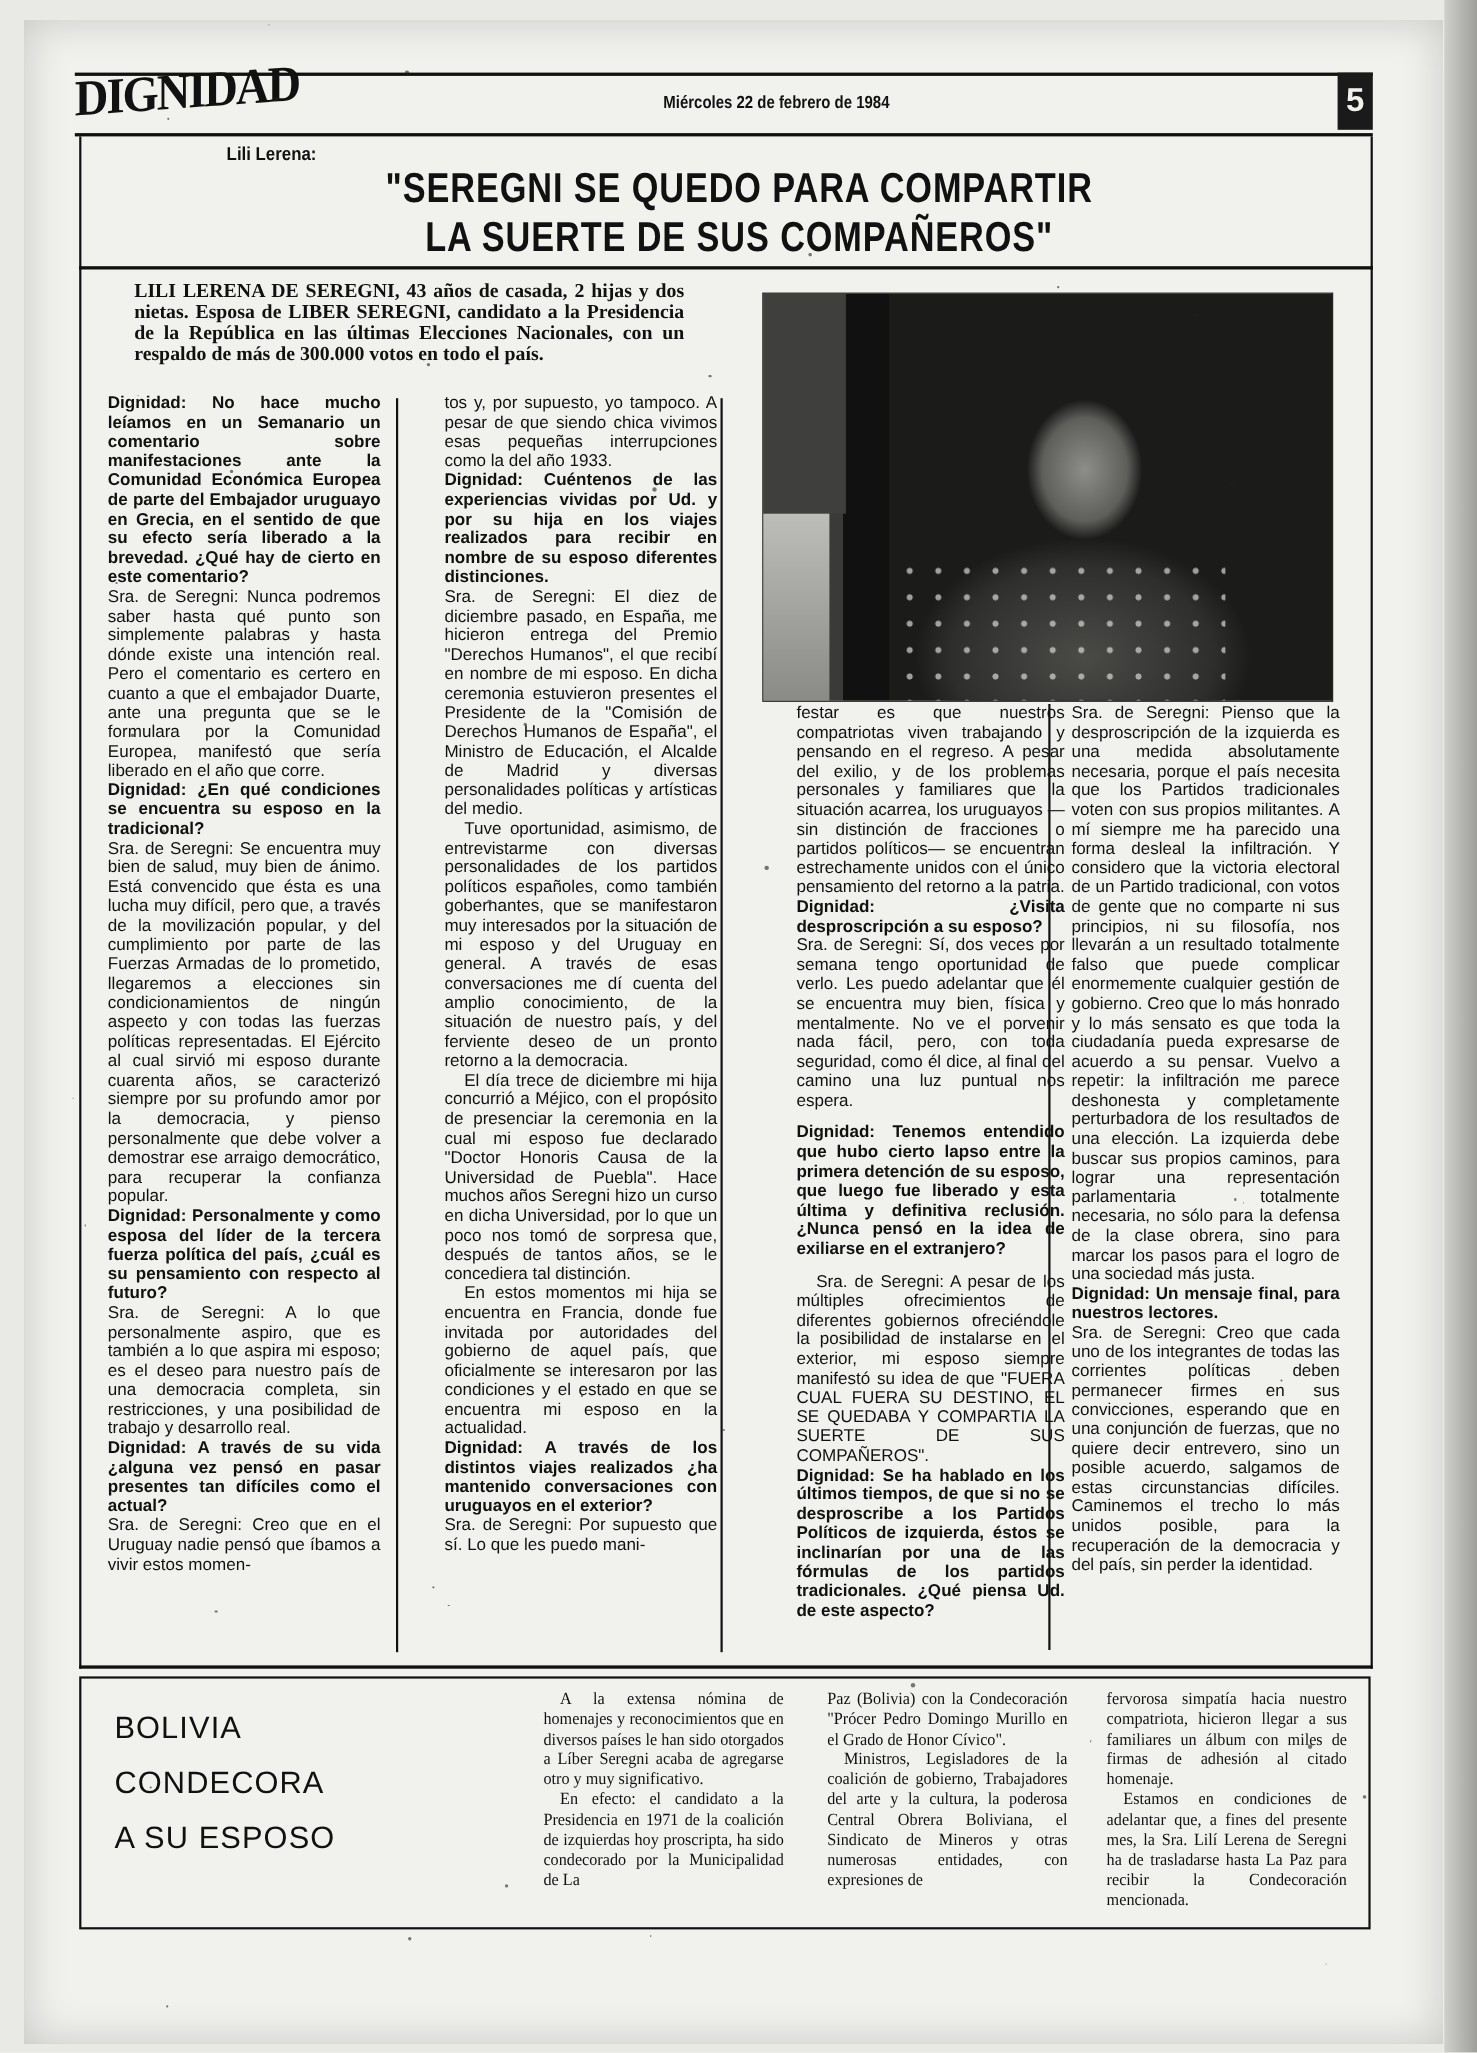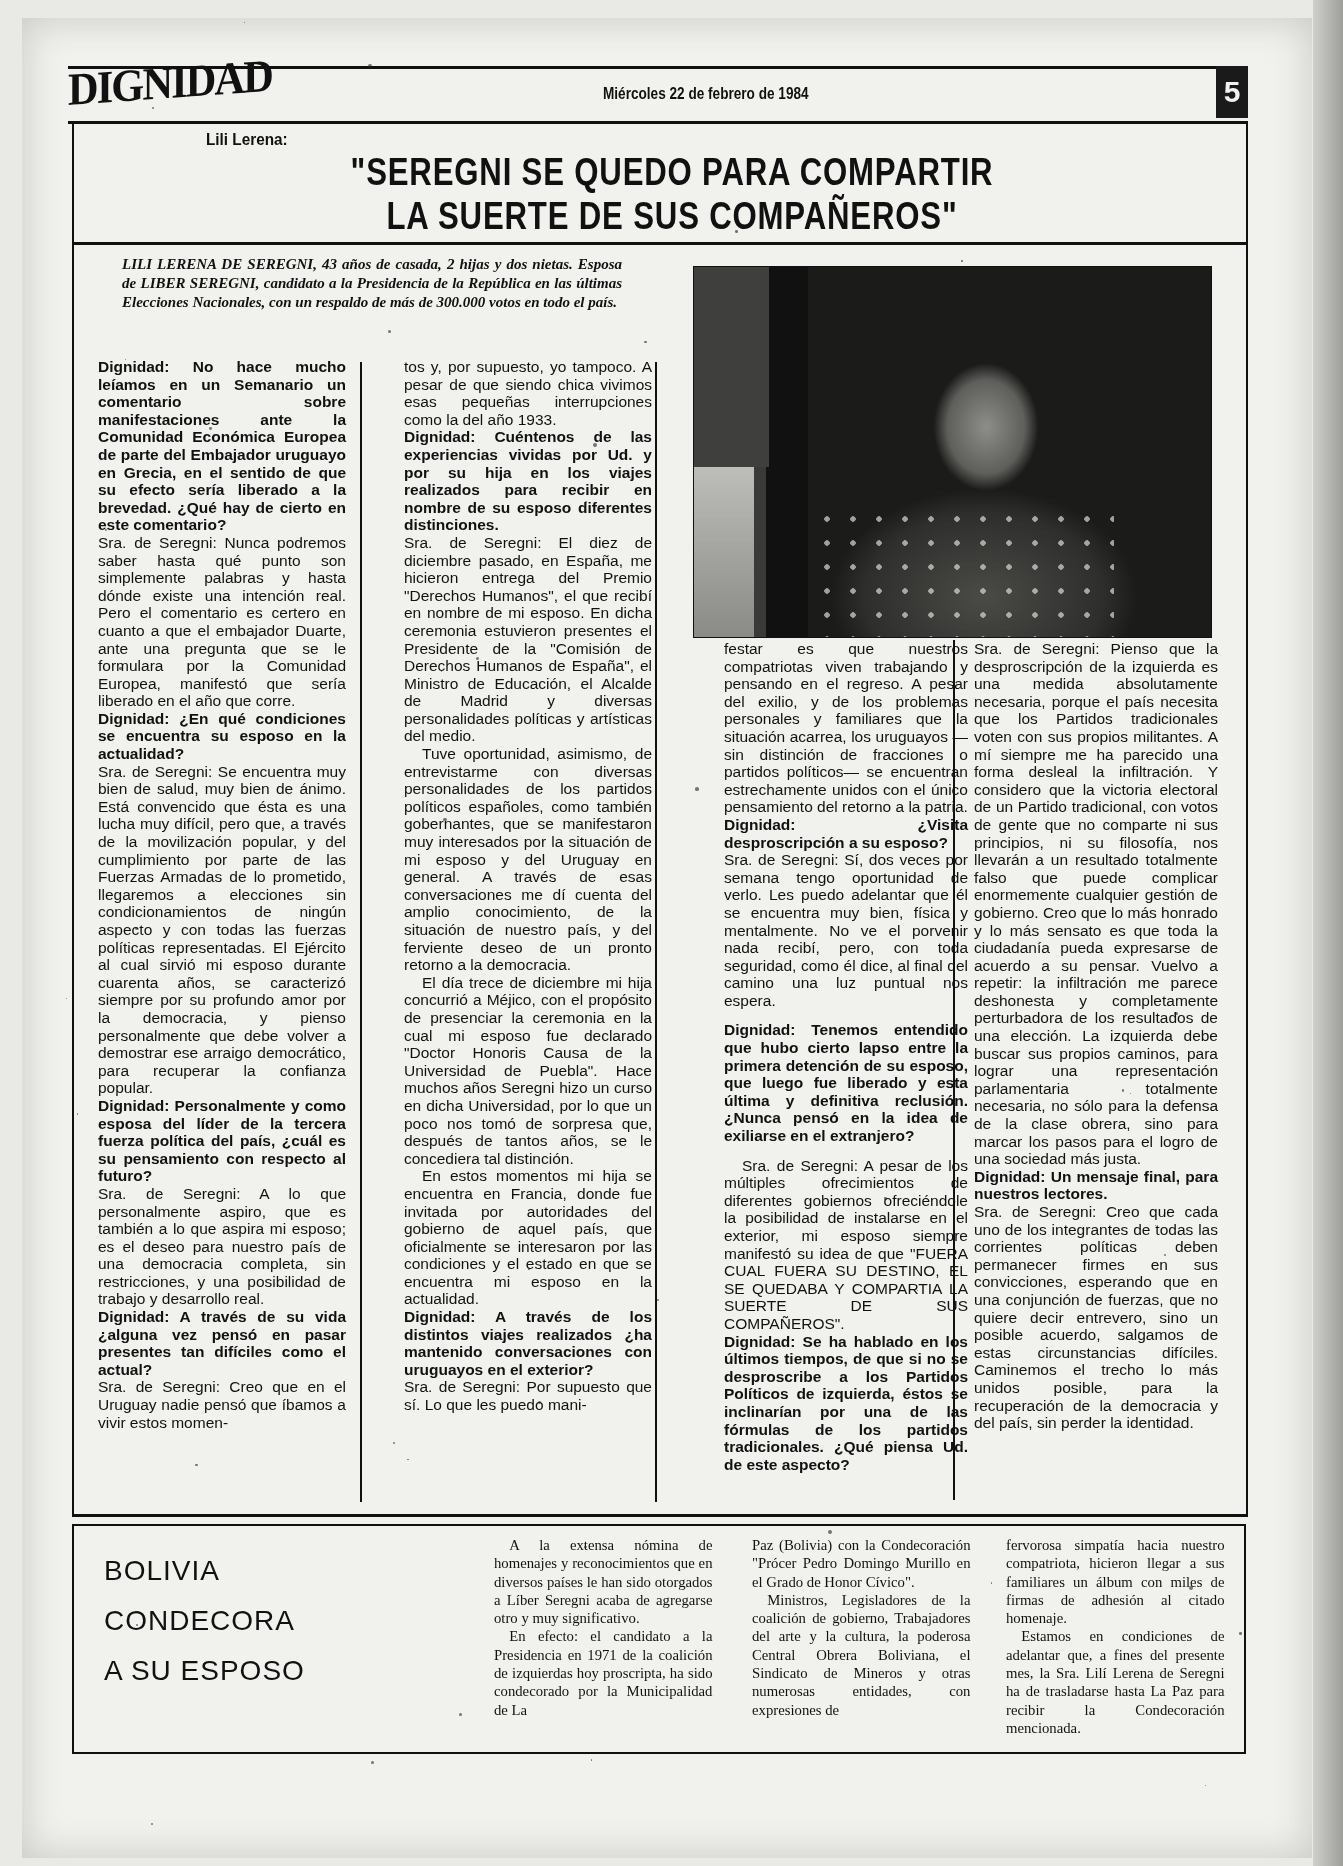--- a/index.html
+++ b/index.html
@@ -50,22 +50,22 @@
   }
   .headline {
     position: absolute; left: 270px; top: 26px; width: 800px;
     font-weight: bold; font-size: 38px; line-height: 44px;
     text-align: center; transform: scaleX(0.82); transform-origin: left;
     letter-spacing: 1px;
   }
   
   .intro {
     position: absolute; left: 122px; top: 255px; width: 500px;
-    font-family: "Liberation Serif", serif; font-weight: bold; font-size: 15px;
-    line-height: 19px; text-align: justify; font-style: italic;
+    font-family: "Liberation Serif", serif; font-weight: bold; font-size: 18px;
+    line-height: 19px; text-align: justify;
   }
   
   .main-frame {
     position: absolute; left: 72px; top: 242px; width: 1172px; height: 1272px;
     border-left: 2px solid #111; border-right: 2px solid #111; border-bottom: 3px solid #111;
   }
   .col {
     position: absolute; font-size: 15.5px; line-height: 17.6px; text-align: justify;
     hyphens: manual;
   }
@@ -154,41 +154,41 @@
   <div class="photo-dots"></div>
 </div>
 
 <div class="col-rule rule-1"></div>
 <div class="col-rule rule-2"></div>
 <div class="col-rule rule-3"></div>
 
 <div class="col col-1">
     <p class="q">Dignidad: No hace mucho leíamos en un Semanario un comentario sobre manifestaciones ante la Comunidad Económica Europea de parte del Embajador uruguayo en Grecia, en el sentido de que su efecto sería liberado a la brevedad. ¿Qué hay de cierto en este comentario?</p>
     <p class="">Sra. de Seregni: Nunca podremos saber hasta qué punto son simplemente palabras y hasta dónde existe una intención real. Pero el comentario es certero en cuanto a que el embajador Duarte, ante una pregunta que se le formulara por la Comunidad Europea, manifestó que sería liberado en el año que corre.</p>
-    <p class="q">Dignidad: ¿En qué condiciones se encuentra su esposo en la actualidad?</p>
+    <p class="q">Dignidad: ¿En qué condiciones se encuentra su esposo en la tradicional?</p>
     <p class="">Sra. de Seregni: Se encuentra muy bien de salud, muy bien de ánimo. Está convencido que ésta es una lucha muy difícil, pero que, a través de la movilización popular, y del cumplimiento por parte de las Fuerzas Armadas de lo prometido, llegaremos a elecciones sin condicionamientos de ningún aspecto y con todas las fuerzas políticas representadas. El Ejército al cual sirvió mi esposo durante cuarenta años, se caracterizó siempre por su profundo amor por la democracia, y pienso personalmente que debe volver a demostrar ese arraigo democrático, para recuperar la confianza popular.</p>
     <p class="q">Dignidad: Personalmente y como esposa del líder de la tercera fuerza política del país, ¿cuál es su pensamiento con respecto al futuro?</p>
     <p class="">Sra. de Seregni: A lo que personalmente aspiro, que es también a lo que aspira mi esposo; es el deseo para nuestro país de una democracia completa, sin restricciones, y una posibilidad de trabajo y desarrollo real.</p>
     <p class="q">Dignidad: A través de su vida ¿alguna vez pensó en pasar presentes tan difíciles como el actual?</p>
     <p class="">Sra. de Seregni: Creo que en el Uruguay nadie pensó que íbamos a vivir estos momen-</p>
   </div>
 <div class="col col-2">
     <p class="">tos y, por supuesto, yo tampoco. A pesar de que siendo chica vivimos esas pequeñas interrupciones como la del año 1933.</p>
     <p class="q">Dignidad: Cuéntenos de las experiencias vividas por Ud. y por su hija en los viajes realizados para recibir en nombre de su esposo diferentes distinciones.</p>
     <p class="">Sra. de Seregni: El diez de diciembre pasado, en España, me hicieron entrega del Premio "Derechos Humanos", el que recibí en nombre de mi esposo. En dicha ceremonia estuvieron presentes el Presidente de la "Comisión de Derechos Humanos de España", el Ministro de Educación, el Alcalde de Madrid y diversas personalidades políticas y artísticas del medio.</p>
     <p class=" indent">Tuve oportunidad, asimismo, de entrevistarme con diversas personalidades de los partidos políticos españoles, como también gobernantes, que se manifestaron muy interesados por la situación de mi esposo y del Uruguay en general. A través de esas conversaciones me dí cuenta del amplio conocimiento, de la situación de nuestro país, y del ferviente deseo de un pronto retorno a la democracia.</p>
     <p class=" indent">El día trece de diciembre mi hija concurrió a Méjico, con el propósito de presenciar la ceremonia en la cual mi esposo fue declarado "Doctor Honoris Causa de la Universidad de Puebla". Hace muchos años Seregni hizo un curso en dicha Universidad, por lo que un poco nos tomó de sorpresa que, después de tantos años, se le concediera tal distinción.</p>
     <p class=" indent">En estos momentos mi hija se encuentra en Francia, donde fue invitada por autoridades del gobierno de aquel país, que oficialmente se interesaron por las condiciones y el estado en que se encuentra mi esposo en la actualidad.</p>
     <p class="q">Dignidad: A través de los distintos viajes realizados ¿ha mantenido conversaciones con uruguayos en el exterior?</p>
     <p class="">Sra. de Seregni: Por supuesto que sí. Lo que les puedo mani-</p>
   </div>
 <div class="col col-3">
     <p class="">festar es que nuestros compatriotas viven trabajando y pensando en el regreso. A pesar del exilio, y de los problemas personales y familiares que la situación acarrea, los uruguayos —sin distinción de fracciones o partidos políticos— se encuentran estrechamente unidos con el único pensamiento del retorno a la patria.</p>
     <p class="q">Dignidad: ¿Visita desproscripción a su esposo?</p>
-    <p class="">Sra. de Seregni: Sí, dos veces por semana tengo oportunidad de verlo. Les puedo adelantar que él se encuentra muy bien, física y mentalmente. No ve el porvenir nada recibí, pero, con toda seguridad, como él dice, al final del camino una luz puntual nos espera.</p>
+    <p class="">Sra. de Seregni: Sí, dos veces por semana tengo oportunidad de verlo. Les puedo adelantar que él se encuentra muy bien, física y mentalmente. No ve el porvenir nada fácil, pero, con toda seguridad, como él dice, al final del camino una luz puntual nos espera.</p>
     <p class="q gap">Dignidad: Tenemos entendido que hubo cierto lapso entre la primera detención de su esposo, que luego fue liberado y esta última y definitiva reclusión. ¿Nunca pensó en la idea de exiliarse en el extranjero?</p>
     <p class=" indent gap">Sra. de Seregni: A pesar de los múltiples ofrecimientos de diferentes gobiernos ofreciéndole la posibilidad de instalarse en el exterior, mi esposo siempre manifestó su idea de que "FUERA CUAL FUERA SU DESTINO, EL SE QUEDABA Y COMPARTIA LA SUERTE DE SUS COMPAÑEROS".</p>
     <p class="q">Dignidad: Se ha hablado en los últimos tiempos, de que si no se desproscribe a los Partidos Políticos de izquierda, éstos se inclinarían por una de las fórmulas de los partidos tradicionales. ¿Qué piensa Ud. de este aspecto?</p>
   </div>
 <div class="col col-4">
     <p class="">Sra. de Seregni: Pienso que la desproscripción de la izquierda es una medida absolutamente necesaria, porque el país necesita que los Partidos tradicionales voten con sus propios militantes. A mí siempre me ha parecido una forma desleal la infiltración. Y considero que la victoria electoral de un Partido tradicional, con votos de gente que no comparte ni sus principios, ni su filosofía, nos llevarán a un resultado totalmente falso que puede complicar enormemente cualquier gestión de gobierno. Creo que lo más honrado y lo más sensato es que toda la ciudadanía pueda expresarse de acuerdo a su pensar. Vuelvo a repetir: la infiltración me parece deshonesta y completamente perturbadora de los resultados de una elección. La izquierda debe buscar sus propios caminos, para lograr una representación parlamentaria totalmente necesaria, no sólo para la defensa de la clase obrera, sino para marcar los pasos para el logro de una sociedad más justa.</p>
     <p class="q">Dignidad: Un mensaje final, para nuestros lectores.</p>
     <p class="">Sra. de Seregni: Creo que cada uno de los integrantes de todas las corrientes políticas deben permanecer firmes en sus convicciones, esperando que en una conjunción de fuerzas, que no quiere decir entrevero, sino un posible acuerdo, salgamos de estas circunstancias difíciles. Caminemos el trecho lo más unidos posible, para la recuperación de la democracia y del país, sin perder la identidad.</p>
   </div>
 

